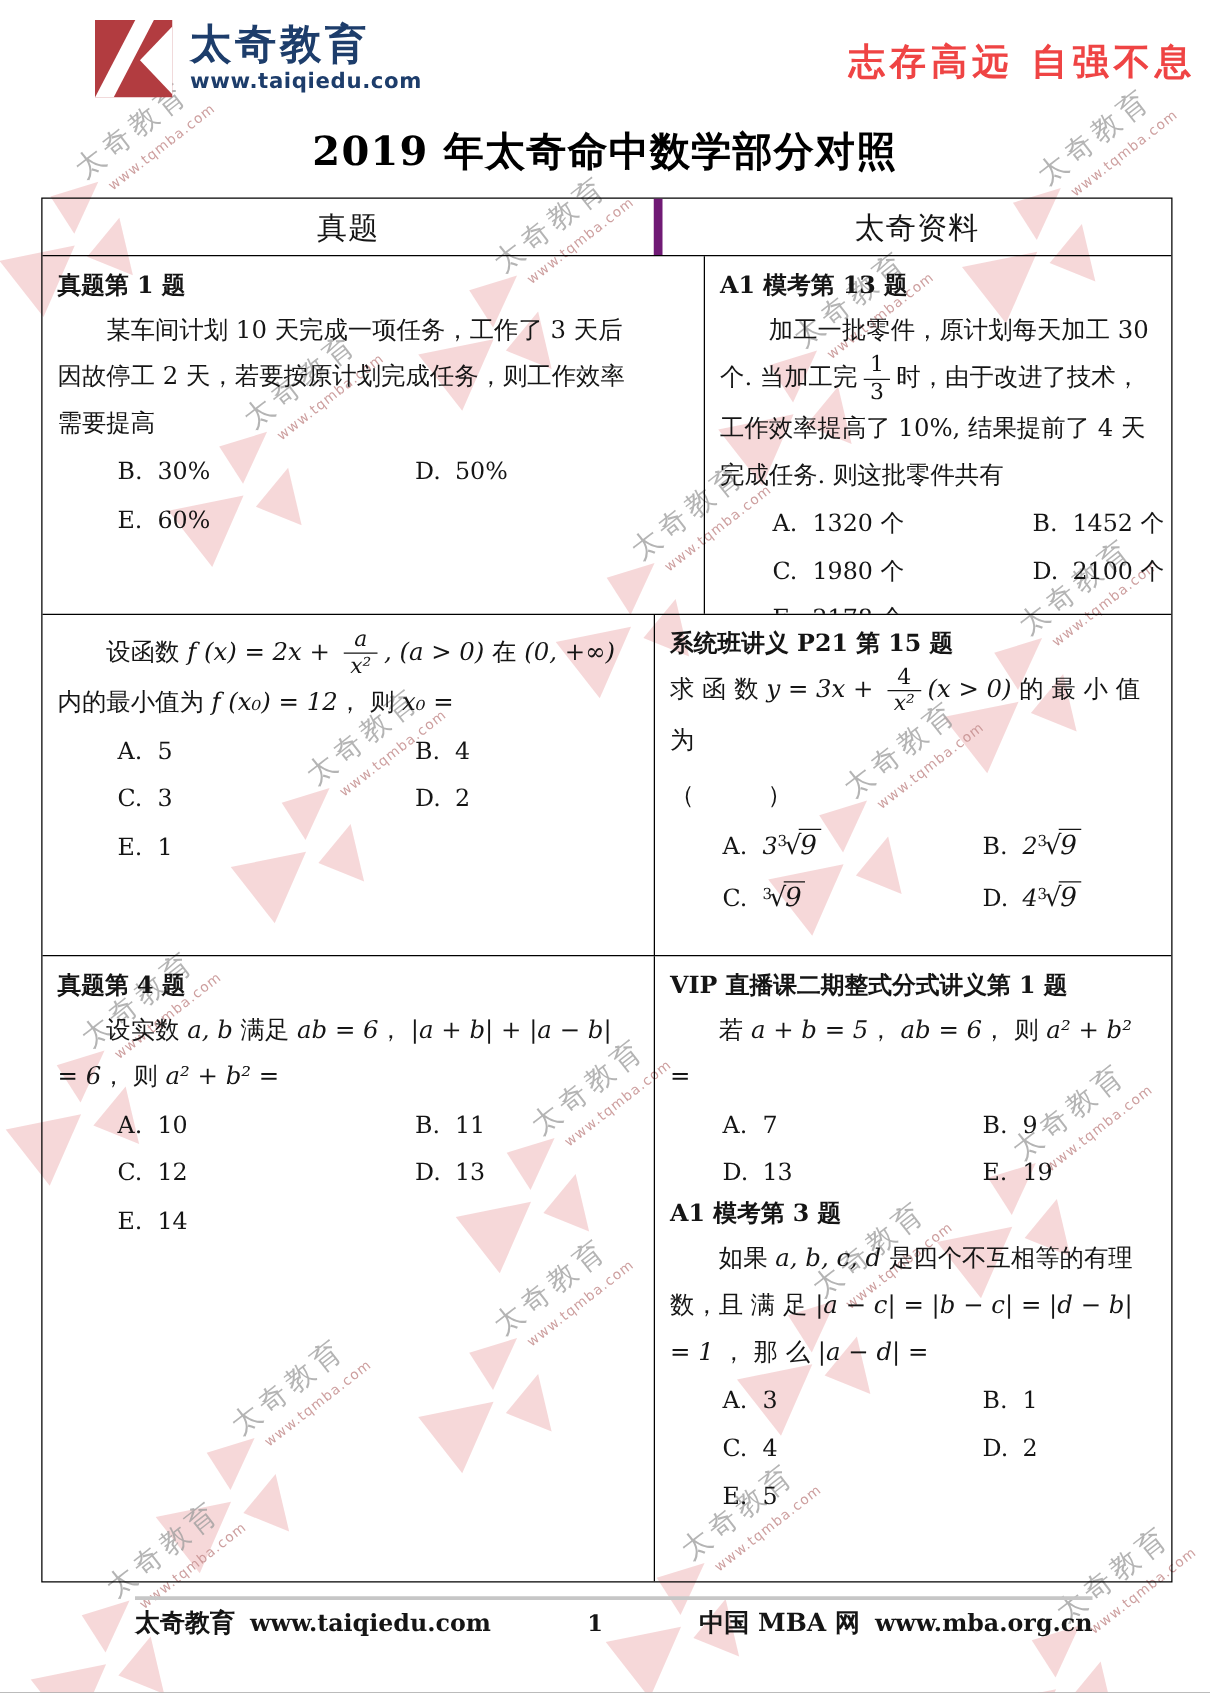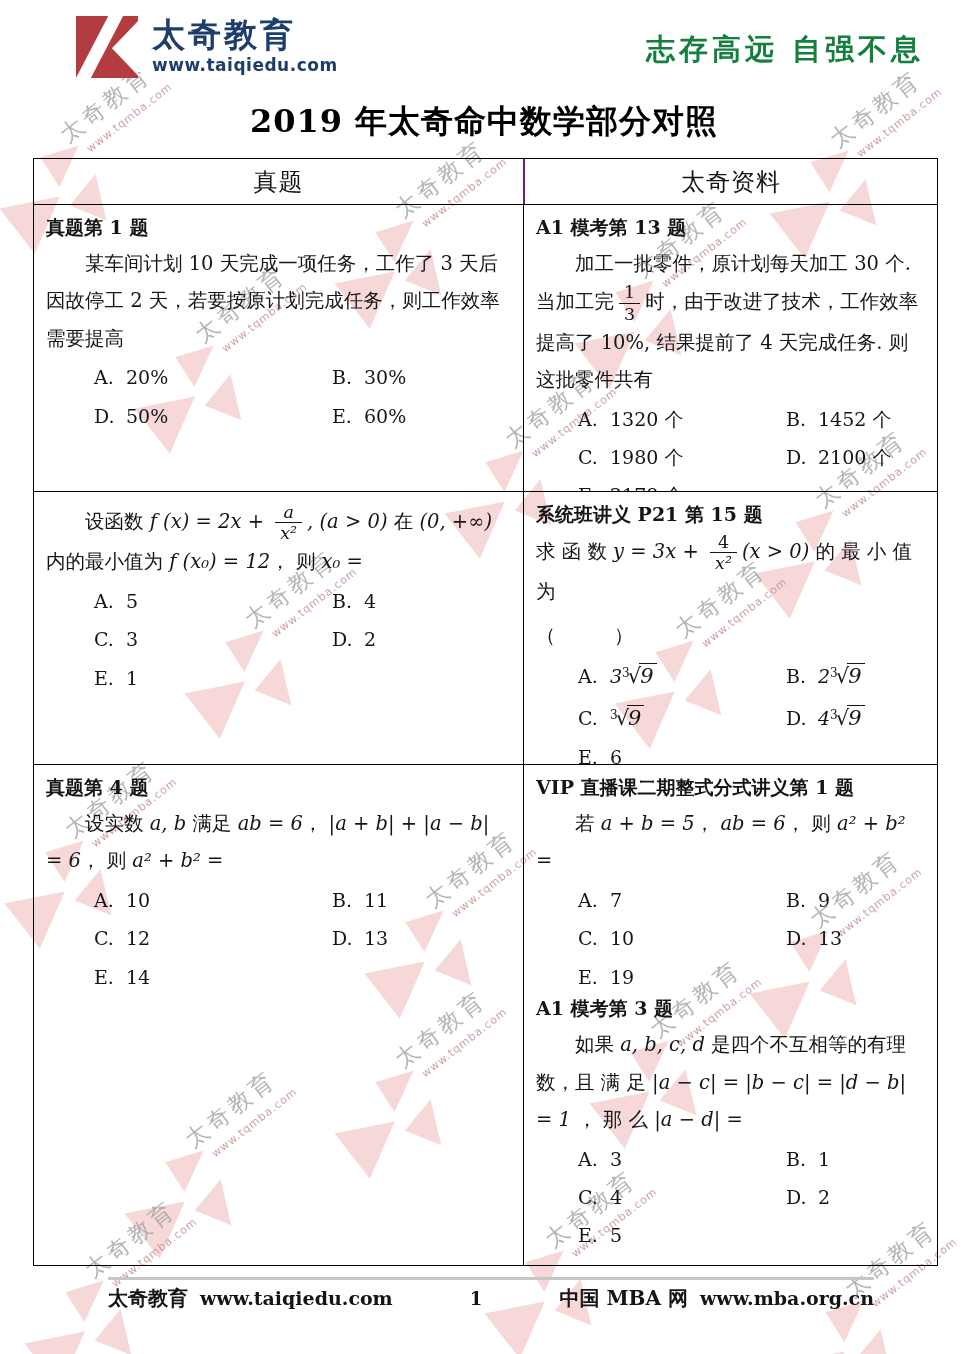--- a/index.html
+++ b/index.html
@@ -17,36 +17,36 @@
     color:#9c9c9c;opacity:.75;font-family:"DejaVu Sans","Liberation Sans",sans-serif;}
   .wm-url{position:absolute;left:108px;top:40px;font-size:11px;color:#c58f8f;opacity:.85;
     font-family:"DejaVu Sans","Liberation Sans",sans-serif;letter-spacing:1px;}
   
   .hdr{position:absolute;left:0;top:0;width:100%;z-index:2;}
   .logo-mark{position:absolute;left:76px;top:16px;width:62px;height:62px;}
   .brand-txt{position:absolute;left:152px;top:17px;color:#1d3d6b;
     font-family:"DejaVu Sans","Liberation Sans",sans-serif;}
   .brand-name{font-size:33px;font-weight:bold;letter-spacing:3px;line-height:1.1;}
   .brand-url{font-size:17px;font-weight:bold;letter-spacing:.5px;margin-top:2px;}
-  .slogan{position:absolute;right:44px;top:30px;font-size:29px;font-weight:900;
-    letter-spacing:4px;color:#15803d;}
+  .slogan{position:absolute;right:11px;top:30px;font-size:29px;font-weight:900;
+    letter-spacing:4px;color:#ef4444;}
   
   .doc-title{position:absolute;left:0;top:100px;width:100%;text-align:center;z-index:2;
     font-size:32px;font-weight:900;letter-spacing:1px;color:#000;}
   
   .doc-table{position:absolute;left:33px;top:158px;width:903px;z-index:1;
     border:1px solid #000;}
   .t-hrow,.t-row{display:grid;grid-template-columns:489px 1fr;}
   .t-hrow{height:45px;border-bottom:1px solid #000;}
   .t-hcell{display:flex;align-items:center;justify-content:center;
     font-size:24px;letter-spacing:1px;}
-  .t-hcell + .t-hcell{border-left:2px solid #701a75;}
+  .t-hcell + .t-hcell{border-left:7px solid #701a75;}
   .t-row{border-bottom:1px solid #000;}
   .t-row:last-child{border-bottom:none;}
-  .t-row:nth-child(1){height:286px;}
+  .t-row:nth-child(1){height:286px;gap:40px;}
   .t-row:nth-child(2){height:272px;}
   .t-row:nth-child(3){height:500px;}
   .t-cell{padding:6px 12px 0 12px;overflow:hidden;}
   .t-cell.right{border-left:1px solid #000;}
   .q-heading{font-size:19px;font-weight:bold;margin:4px 0 2px 0;}
   .q-text{font-size:19.5px;line-height:1.92;margin:4px 0 6px 0;text-indent:0;}
   .q-options{display:grid;grid-template-columns:238px auto;row-gap:9px;
     padding-left:48px;margin-top:4px;font-size:19px;}
   .t-cell.right .q-options{grid-template-columns:208px auto;padding-left:42px;}
   .q-opt{white-space:nowrap;line-height:1.55;}
@@ -261,21 +261,20 @@
       <div class="t-hcell">真题</div>
       <div class="t-hcell">太奇资料</div>
     </div>
     <div id="t-body">
         <div class="t-row">
           <div class="t-cell left">
             <div class="qblock">
               <div class="q-heading">真题第 1 题</div>
               <p class="q-text"><span>　　某车间计划 10 天完成一项任务，工作了 3 天后因故停工 2 天，若要按原计划完成任务，则工作效率需要提高</span></p>
               <div class="q-options">
-                <div class="q-opt"><span class="q-opt-label">A.</span><span class="q-opt-val">20%</span></div>
                 <div class="q-opt"><span class="q-opt-label">B.</span><span class="q-opt-val">30%</span></div>
                 <div class="q-opt"><span class="q-opt-label">D.</span><span class="q-opt-val">50%</span></div>
                 <div class="q-opt"><span class="q-opt-label">E.</span><span class="q-opt-val">60%</span></div>
               </div>
             </div>
           </div>
           <div class="t-cell right">
             <div class="qblock">
               <div class="q-heading">A1 模考第 13 题</div>
               <p class="q-text"><span>　　加工一批零件，原计划每天加工 30 个. 当加工完</span><span class="frac">
@@ -314,21 +313,20 @@
               <p class="q-text"><span>求 函 数 </span><span class="mi">y = 3x + </span><span class="frac">
                   <span class="fn">4</span>
                   <span class="fd it">x²</span>
                 </span><span class="mi">(x &gt; 0)</span><span> 的 最 小 值 为</span></p>
               <p class="q-text"><span>（　　　）</span></p>
               <div class="q-options">
                 <div class="q-opt"><span class="q-opt-label">A.</span><span class="q-opt-val"><span class="mi">3</span><span class="root"><span class="ridx">3</span><span class="rsign">√</span><span class="rrad">9</span></span></span></div>
                 <div class="q-opt"><span class="q-opt-label">B.</span><span class="q-opt-val"><span class="mi">2</span><span class="root"><span class="ridx">3</span><span class="rsign">√</span><span class="rrad">9</span></span></span></div>
                 <div class="q-opt"><span class="q-opt-label">C.</span><span class="q-opt-val"><span class="root"><span class="ridx">3</span><span class="rsign">√</span><span class="rrad">9</span></span></span></div>
                 <div class="q-opt"><span class="q-opt-label">D.</span><span class="q-opt-val"><span class="mi">4</span><span class="root"><span class="ridx">3</span><span class="rsign">√</span><span class="rrad">9</span></span></span></div>
-                <div class="q-opt"><span class="q-opt-label">E.</span><span class="q-opt-val">6</span></div>
               </div>
             </div>
           </div>
         </div>
         <div class="t-row">
           <div class="t-cell left">
             <div class="qblock">
               <div class="q-heading">真题第 4 题</div>
               <p class="q-text"><span>　　设实数 </span><span class="mi">a, b</span><span> 满足 </span><span class="mi">ab = 6</span><span>， </span><span class="mi">|a + b| + |a − b| = 6</span><span>， 则 </span><span class="mi">a² + b² =</span></p>
               <div class="q-options">
@@ -340,21 +338,20 @@
               </div>
             </div>
           </div>
           <div class="t-cell right">
             <div class="qblock">
               <div class="q-heading">VIP 直播课二期整式分式讲义第 1 题</div>
               <p class="q-text"><span>　　若 </span><span class="mi">a + b = 5</span><span>， </span><span class="mi">ab = 6</span><span>， 则 </span><span class="mi">a² + b² =</span></p>
               <div class="q-options">
                 <div class="q-opt"><span class="q-opt-label">A.</span><span class="q-opt-val">7</span></div>
                 <div class="q-opt"><span class="q-opt-label">B.</span><span class="q-opt-val">9</span></div>
-                <div class="q-opt"><span class="q-opt-label">C.</span><span class="q-opt-val">10</span></div>
                 <div class="q-opt"><span class="q-opt-label">D.</span><span class="q-opt-val">13</span></div>
                 <div class="q-opt"><span class="q-opt-label">E.</span><span class="q-opt-val">19</span></div>
               </div>
             </div>
             <div class="qblock">
               <div class="q-heading">A1 模考第 3 题</div>
               <p class="q-text"><span>　　如果 </span><span class="mi">a, b, c, d</span><span> 是四个不互相等的有理数，且 满 足 </span><span class="mi">|a − c| = |b − c| = |d − b| = 1</span><span> ， 那 么 </span><span class="mi">|a − d| =</span></p>
               <div class="q-options">
                 <div class="q-opt"><span class="q-opt-label">A.</span><span class="q-opt-val">3</span></div>
                 <div class="q-opt"><span class="q-opt-label">B.</span><span class="q-opt-val">1</span></div>

